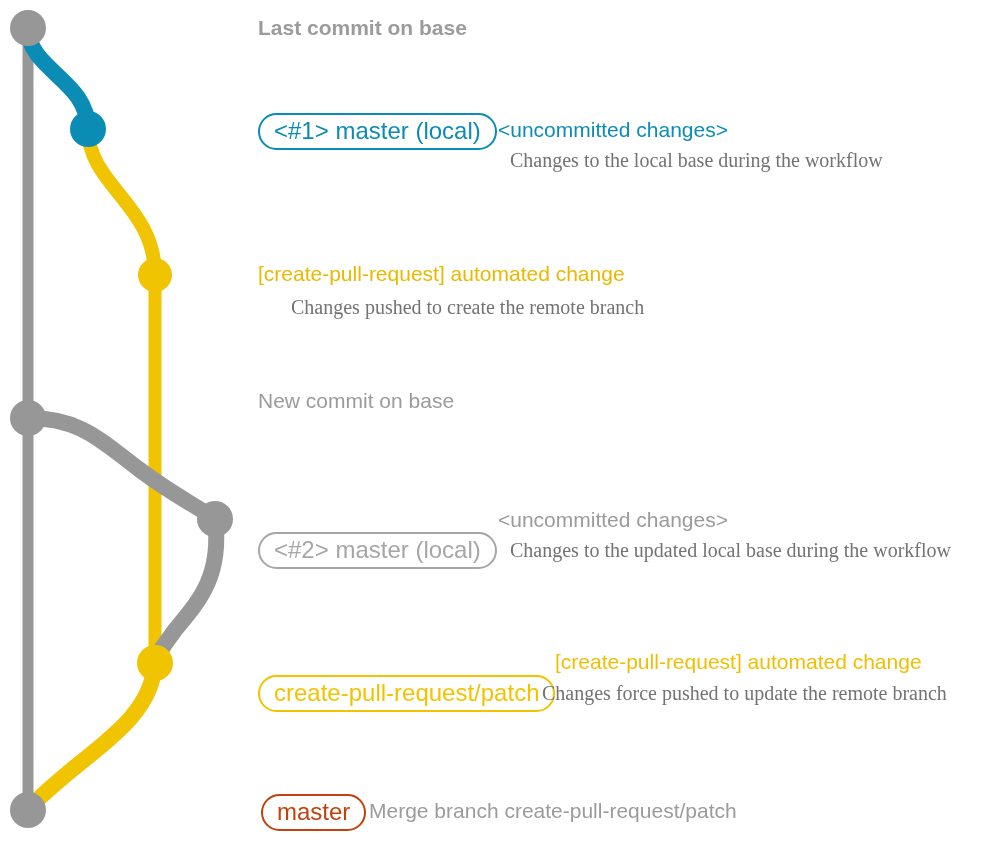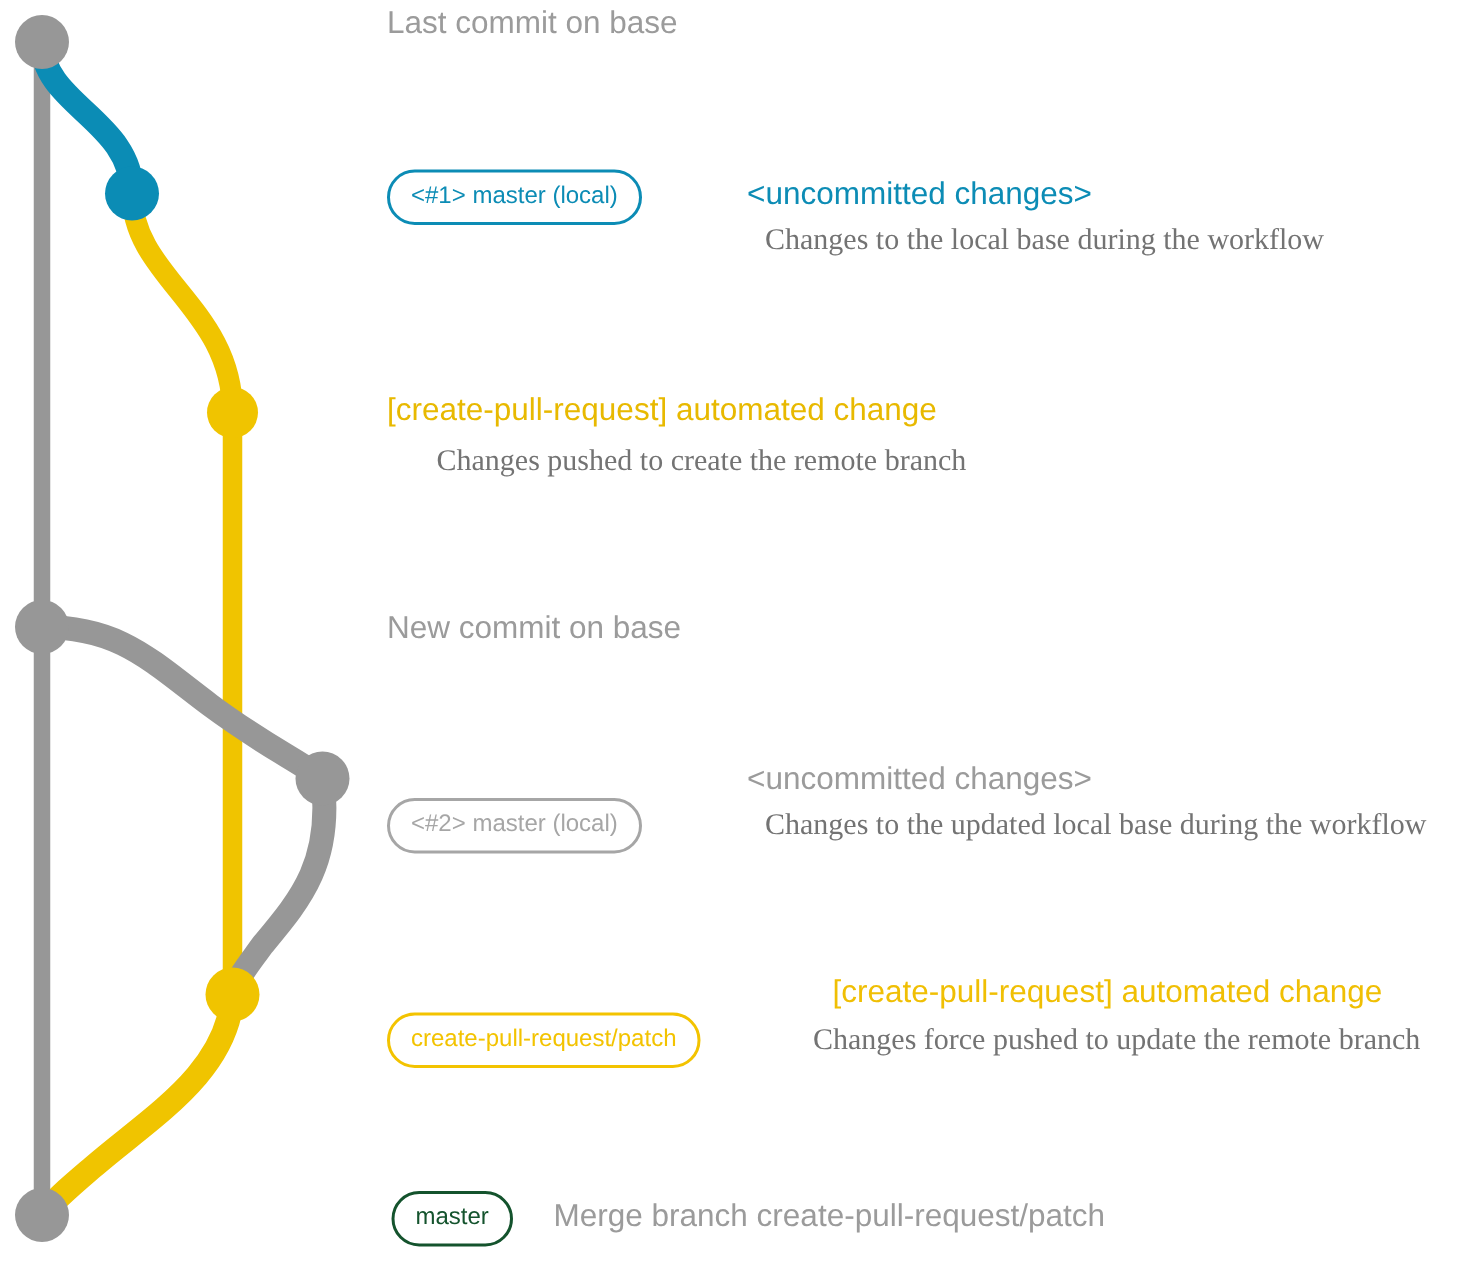--- a/index.html
+++ b/index.html
@@ -26,29 +26,29 @@
     width: 988px;
     height: 843px;
   }
   
   .pill {
     display: inline-block;
     box-sizing: border-box;
     border: 2px solid currentColor;
     border-radius: 999px;
     padding: 5px 14px 6px 14px;
-    font-size: 16px;
+    font-size: 24px;
     line-height: 22px;
     white-space: nowrap;
     background: transparent;
   }
   .pill.blue  { color: #0c8cb5; }
   .pill.gray  { color: #a6a6a6; }
   .pill.gold  { color: #f3c300; margin-top: 30px; }
-  .pill.graySmall { color: #14532d; }
+  .pill.graySmall { color: #c2410c; }
 
   
   .headline {
     font-size: 21px;
     line-height: 24px;
     white-space: nowrap;
     font-family: "Liberation Sans", sans-serif;
   }
   .headline.gray { color: #9b9b9b; }
   .headline.blue { color: #0c8cb5; }
@@ -95,42 +95,42 @@
 
     <circle cx="28" cy="418" r="18" fill="#979797"></circle>
 
     <circle cx="215" cy="519" r="18" fill="#979797"></circle>
 
     <circle cx="155" cy="663" r="18" fill="#f0c400"></circle>
 
     <circle cx="28" cy="810" r="18" fill="#979797"></circle>
   </svg>
 
-  <div class="abs" style="left:258px; top:4px;">
+  <div class="abs" style="left:258px; top:16px;font-weight:bold;">
     <span class="headline gray">Last commit on base</span>
   </div>
 
   <div class="abs" style="left:258px; top:113px;">
     <span class="pill blue">&lt;#1&gt; master (local)</span>
   </div>
   <div class="abs" style="left:498px; top:118px;">
     <span class="headline blue">&lt;uncommitted changes&gt;</span>
   </div>
   <div class="abs" style="left:510px; top:149px;">
     <span class="desc">Changes to the local base during the workflow</span>
   </div>
 
   <div class="abs" style="left:258px; top:262px;">
     <span class="headline gold">[create-pull-request] automated change</span>
   </div>
   <div class="abs" style="left:271px; top:296px;margin-left:20px;">
     <span class="desc">Changes pushed to create the remote branch</span>
   </div>
 
-  <div class="abs" style="left:258px; top:407px;">
+  <div class="abs" style="left:258px; top:389px;">
     <span class="headline gray">New commit on base</span>
   </div>
 
   <div class="abs" style="left:258px; top:532px;">
     <span class="pill gray">&lt;#2&gt; master (local)</span>
   </div>
   <div class="abs" style="left:498px; top:508px;">
     <span class="headline gray">&lt;uncommitted changes&gt;</span>
   </div>
   <div class="abs" style="left:510px; top:539px;">

